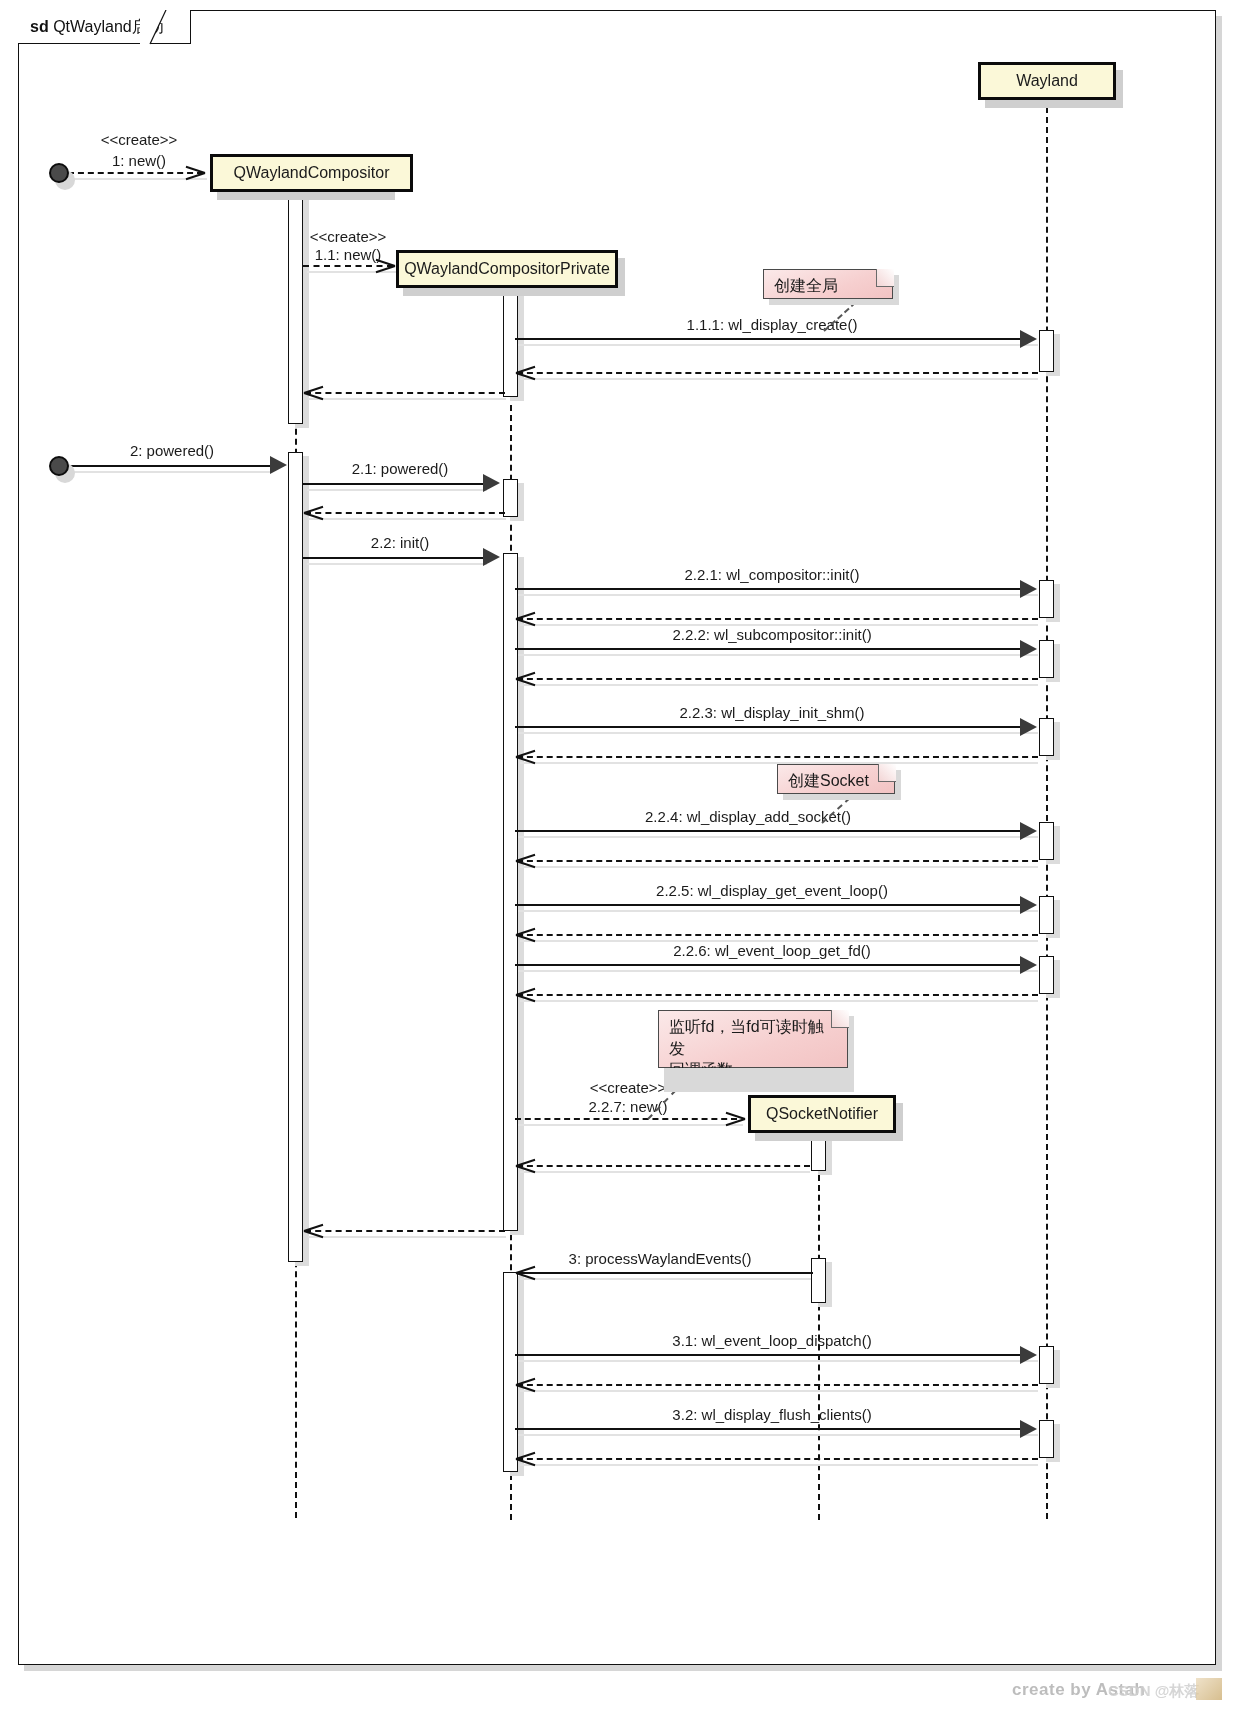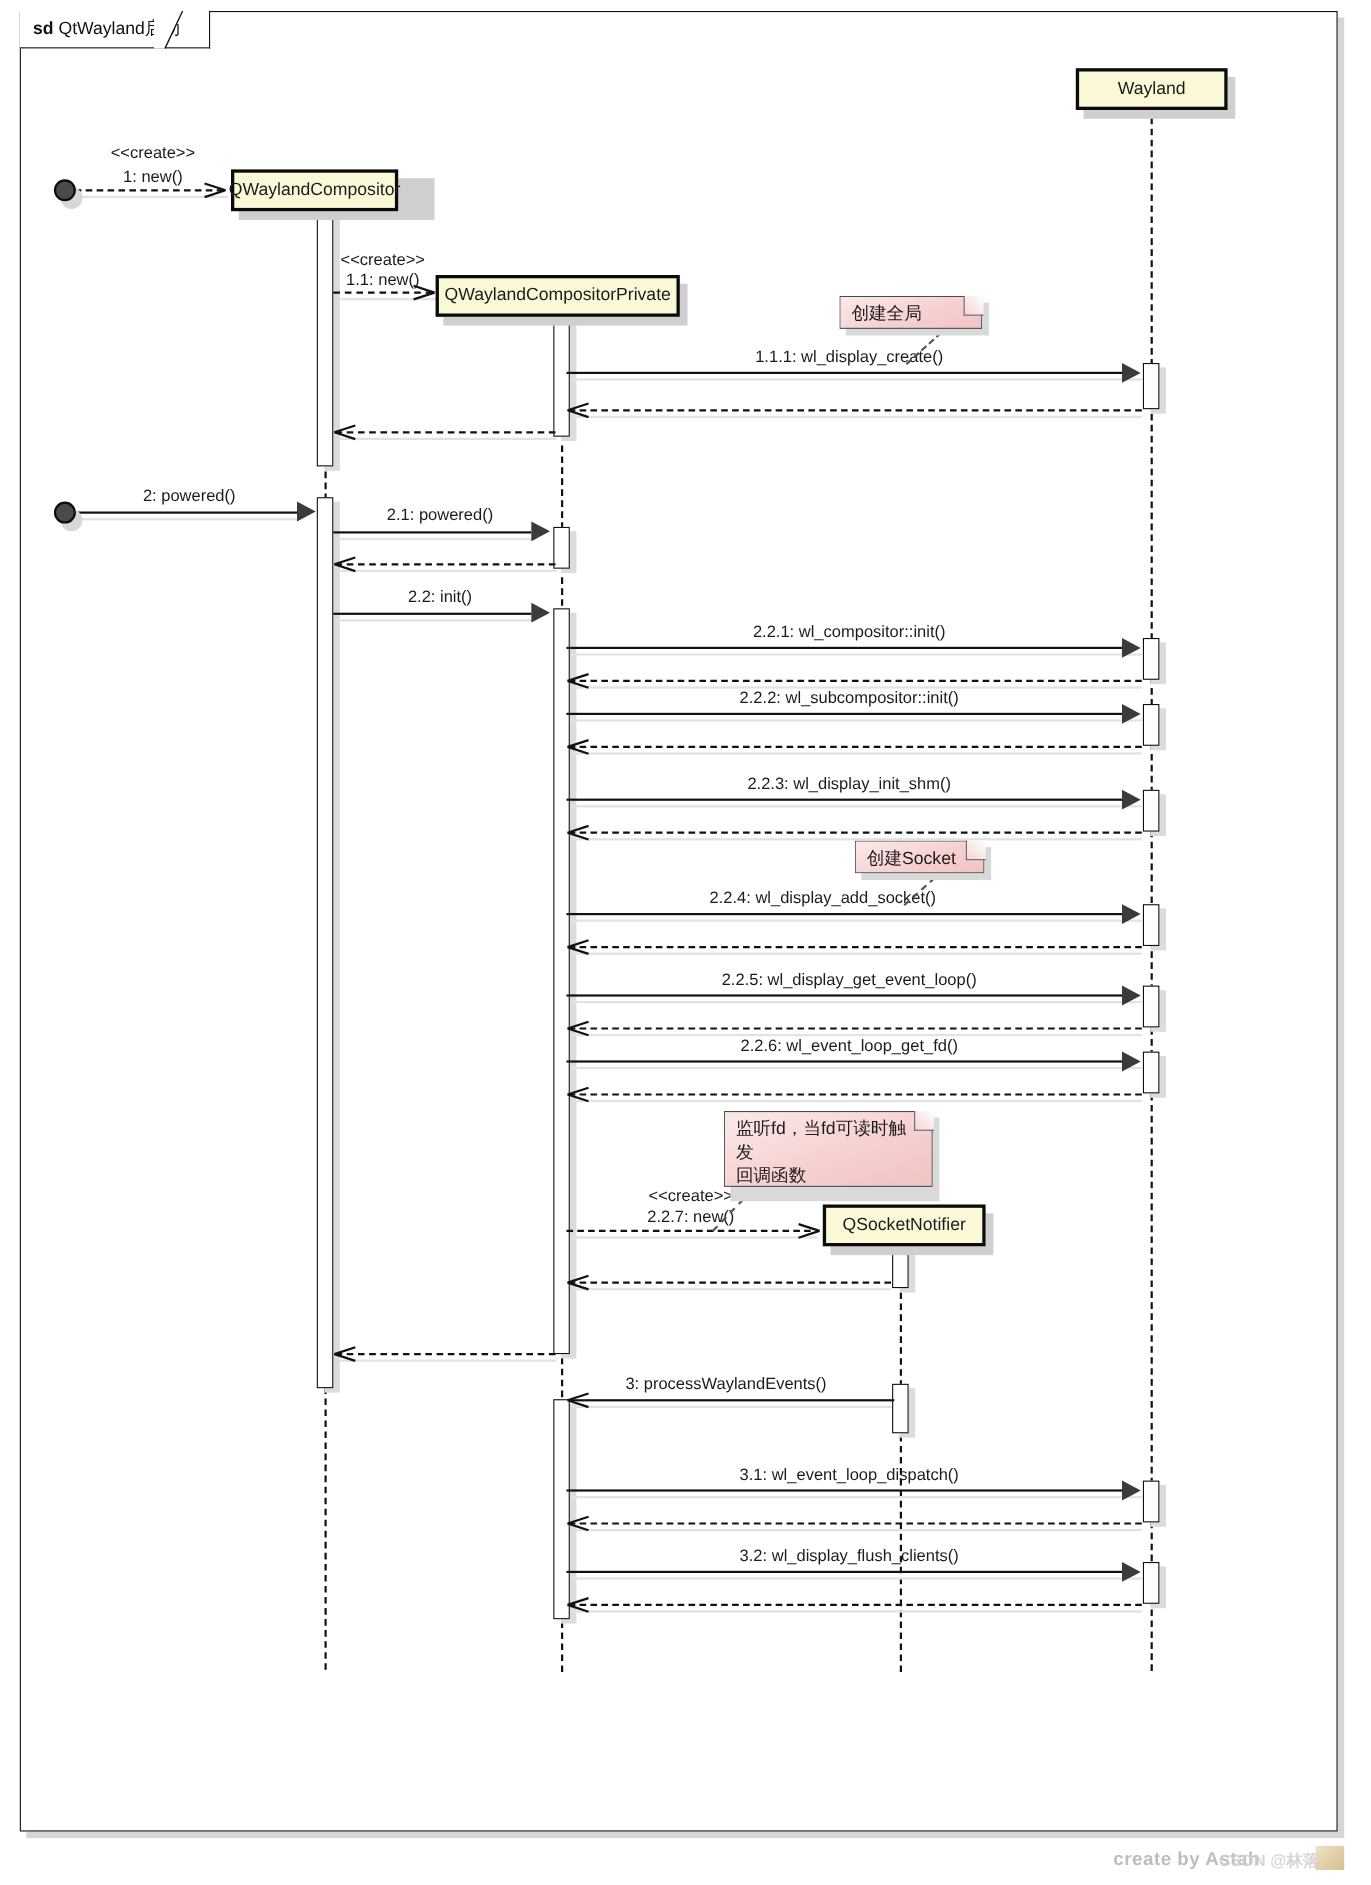--- a/index.html
+++ b/index.html
@@ -106,21 +106,21 @@
   <div class="lifeline" style="left:510px;top:285px;height:1235px;"></div>
   <div class="lifeline" style="left:818px;top:1145px;height:375px;"></div>
   <div class="lifeline" style="left:1046px;top:107px;height:1412px;"></div>
 
   <div class="obj-shadow" style="left:985px;top:70px;width:138px;height:38px;"></div>
   <div class="obj" style="left:978px;top:62px;width:138px;height:38px;">
     <span>Wayland</span>
   </div>
 
   <div class="obj-shadow" style="left:217px;top:162px;width:178px;height:38px;"></div>
-  <div class="obj" style="left:210px;top:154px;width:152px;height:38px;">
+  <div class="obj" style="left:210px;top:154px;width:203px;height:38px;">
     <span>QWaylandCompositor</span>
   </div>
 
   <div class="obj-shadow" style="left:403px;top:258px;width:222px;height:38px;"></div>
   <div class="obj" style="left:396px;top:250px;width:222px;height:38px;">
     <span>QWaylandCompositorPrivate</span>
   </div>
 
   <div class="obj-shadow" style="left:755px;top:1103px;width:148px;height:38px;"></div>
   <div class="obj" style="left:748px;top:1095px;width:148px;height:38px;">
@@ -320,21 +320,21 @@
 
   <div class="note-line" style="left:822px;top:822px;width:48px;transform:rotate(-42deg);"></div>
   <div class="note-shadow" style="left:783px;top:770px;width:118px;height:30px;"></div>
   <div class="note" style="left:777px;top:764px;width:118px;height:30px;">
     <span>创建Socket</span>
   </div>
   <div class="note-fold" style="left:878px;top:764px;"></div>
 
   <div class="note-line" style="left:648px;top:1118px;width:40px;transform:rotate(-46deg);"></div>
   <div class="note-shadow" style="left:664px;top:1016px;width:190px;height:76px;"></div>
-  <div class="note" style="left:658px;top:1010px;width:190px;height:69px;">
+  <div class="note" style="left:658px;top:1010px;width:190px;height:58px;">
     <div>监听fd，当fd可读时触发</div>
     <div>回调函数</div>
   </div>
   <div class="note-fold" style="left:831px;top:1010px;"></div>
 
   <div class="watermark" style="left:1012px;top:1680px;">create by Astah</div>
   <div class="watermark2" style="left:1072px;top:1682px;margin-left:36px;">CSDN @林落</div>
   <div class="wm-badge" style="left:1196px;top:1678px;"></div>
 
 </div>

